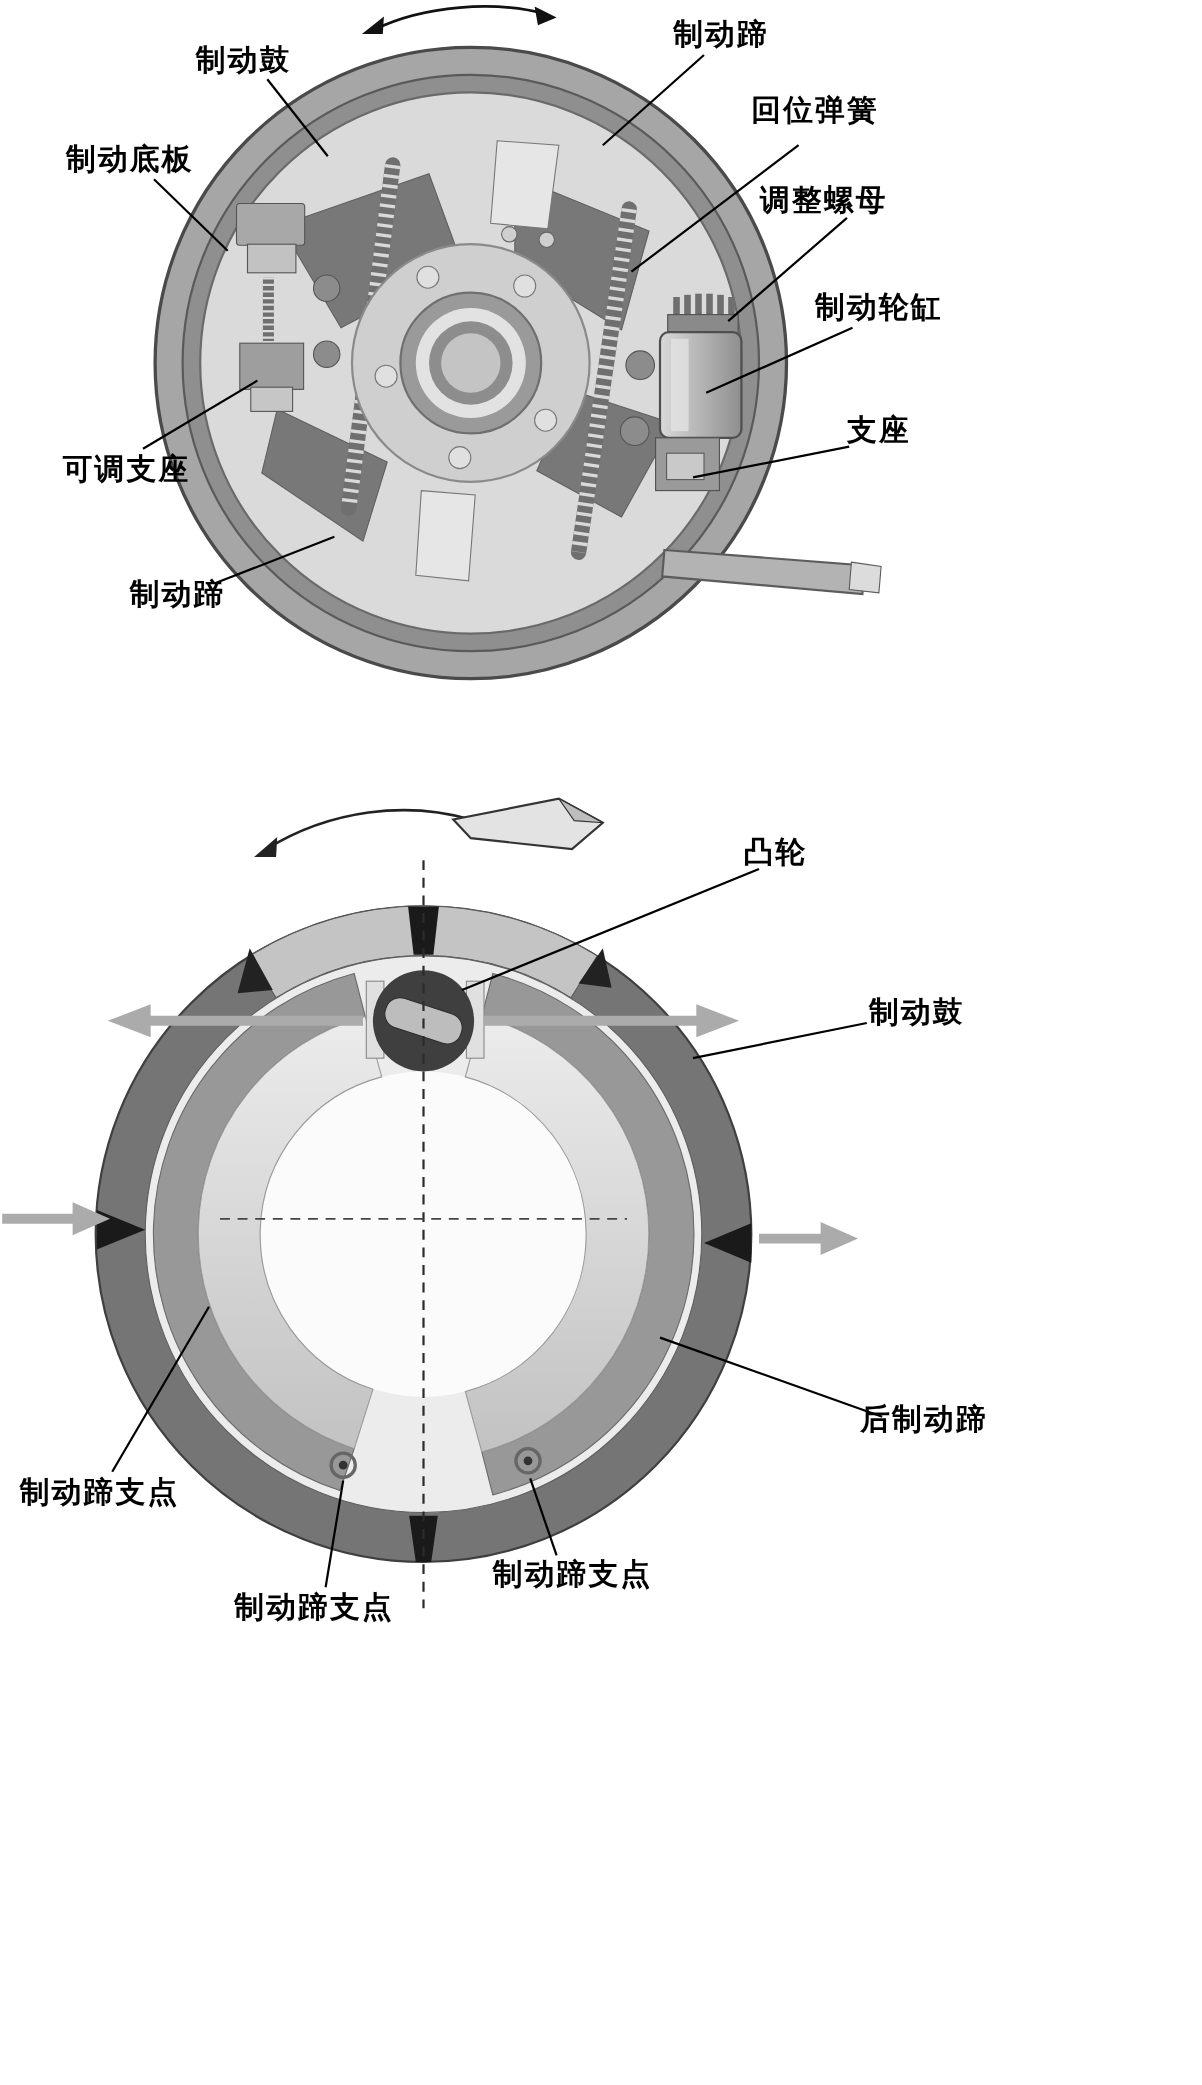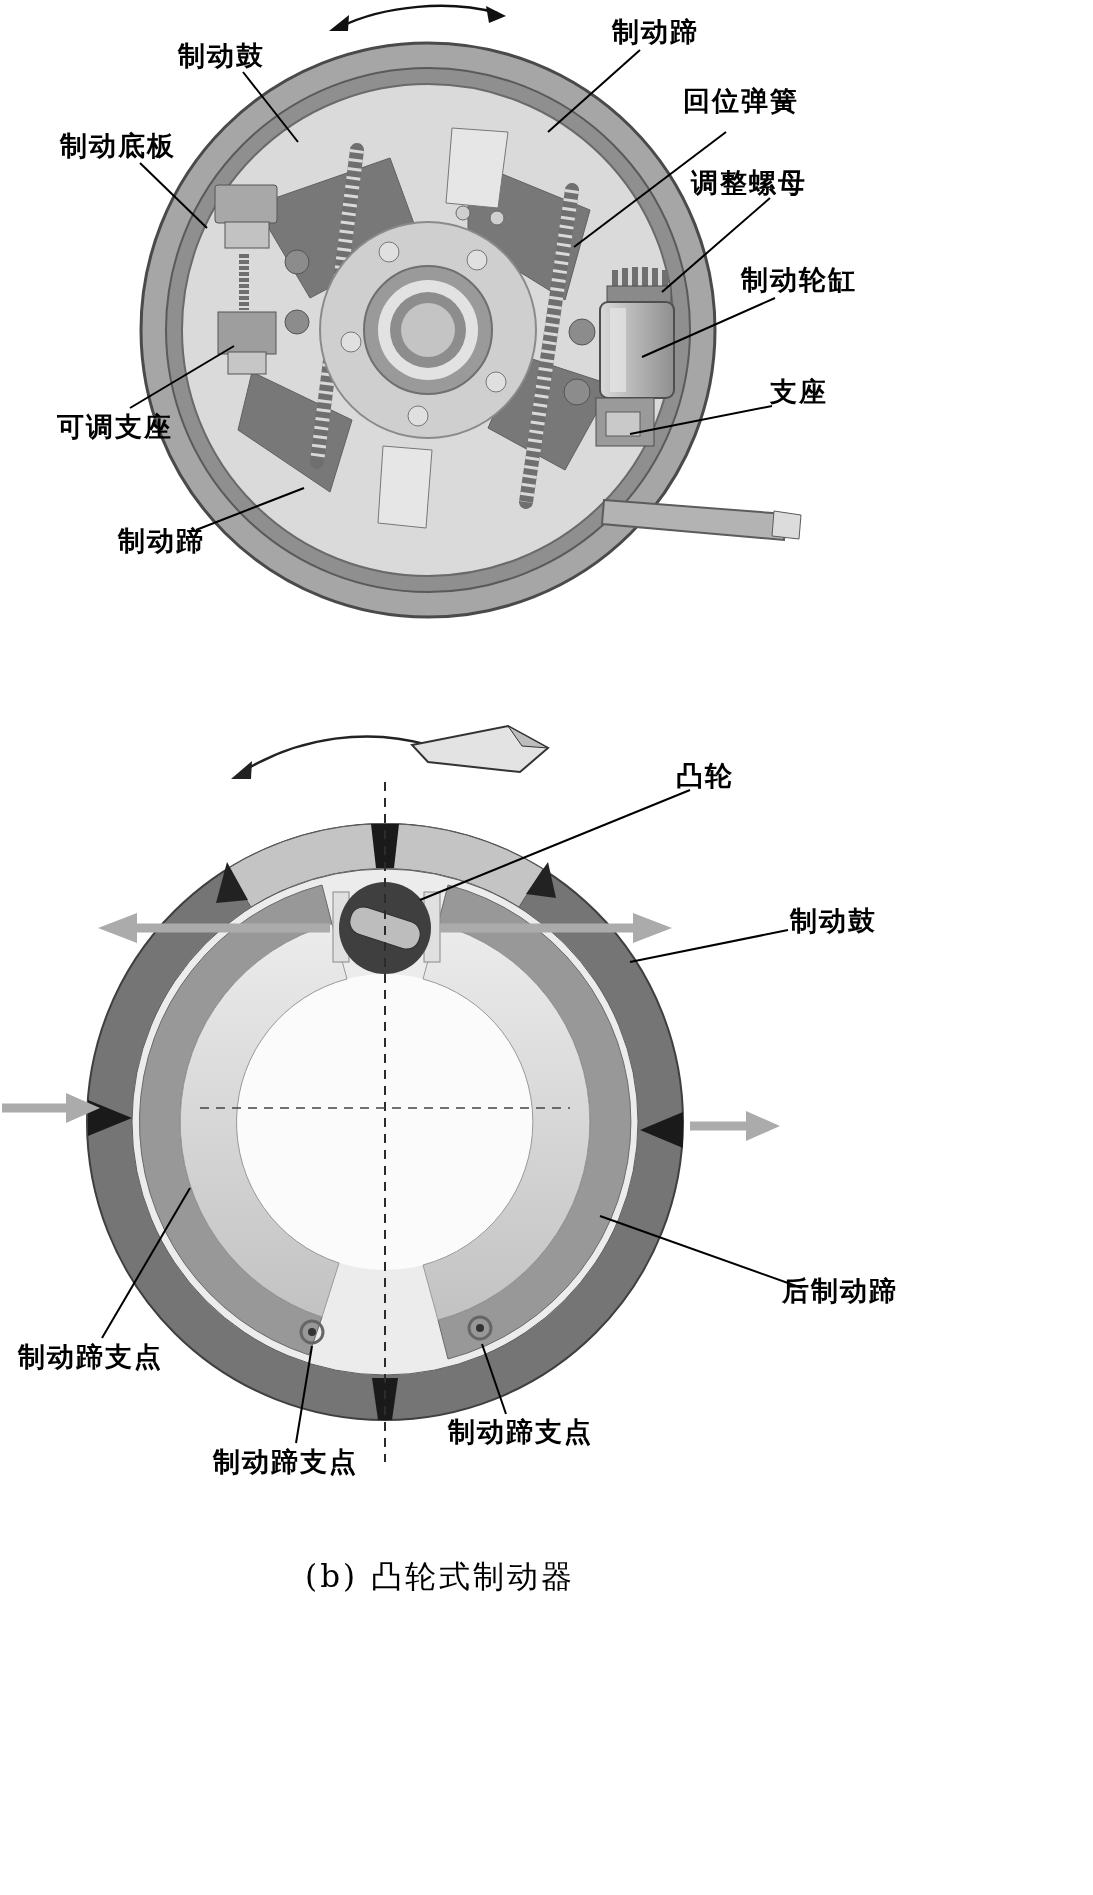--- a/index.html
+++ b/index.html
@@ -219,15 +219,14 @@
   <div class="lbl" style="left:118px;top:525px">制动蹄</div>
 
 
   <div class="lbl" style="left:676px;top:760px">凸轮</div>
   <div class="lbl" style="left:790px;top:905px">制动鼓</div>
   <div class="lbl" style="left:782px;top:1275px">后制动蹄</div>
   <div class="lbl" style="left:18px;top:1341px">制动蹄支点</div>
   <div class="lbl" style="left:213px;top:1446px">制动蹄支点</div>
   <div class="lbl" style="left:448px;top:1416px">制动蹄支点</div>
 
-  <div class="cap" style="top:1556px">(b) 凸轮式制动器</div>
 
 </div>
 
 </body></html>

